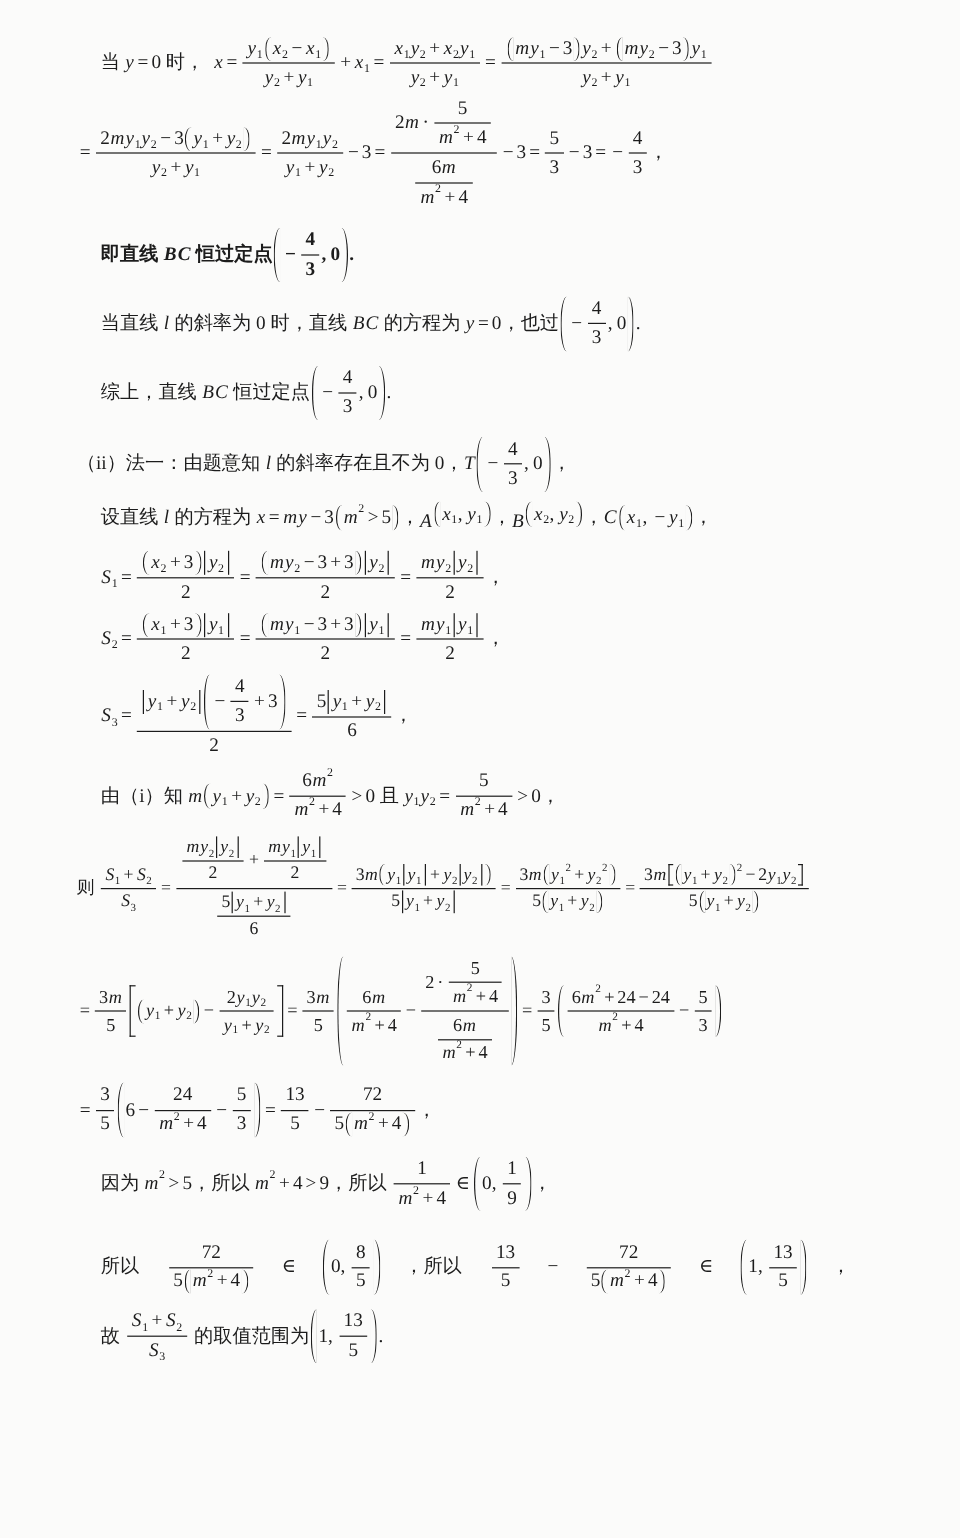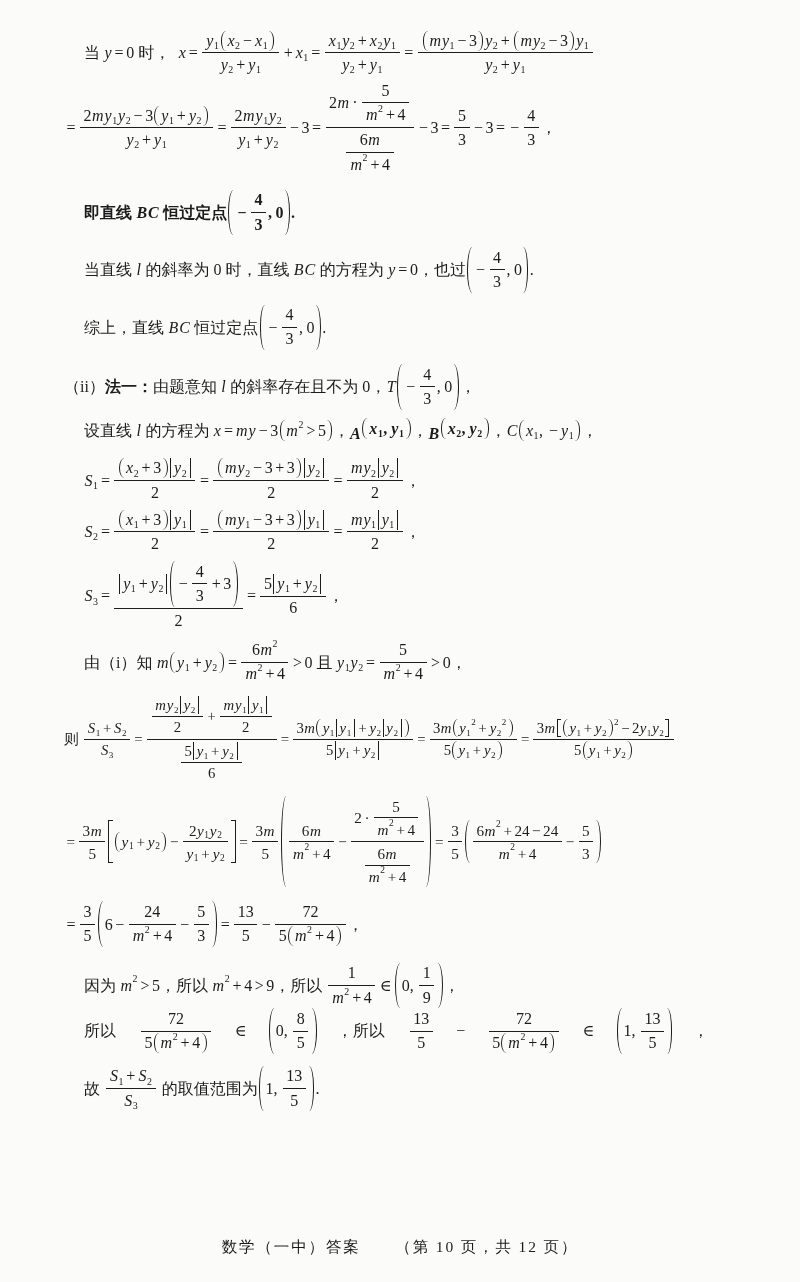--- a/index.html
+++ b/index.html
@@ -22,21 +22,21 @@
   .mline {
     display:flex; align-items:center; flex-wrap:nowrap;
     font-size:16px; line-height:1.32;
     margin-bottom:12px;
   }
   .mline.ind { margin-left:20px; }
   .mline span { flex-shrink:0; white-space:nowrap; }
   
   .mi { font-style:italic; padding:0 0.03em; }
   .mr { }
-  .mb { font-weight:700; }
+  .mb { font-weight:400; }
   .mo { padding:0 0.16em; }
   .mcm { margin-right:0.22em; }
   
   .msub,.msup { font-size:0.62em; line-height:1; position:relative; margin:0 0.04em 0 0.01em; }
   .msub { top:0.55em; }
   .msup { top:-0.62em; }
   
   .mfrac { display:inline-flex; flex-direction:column; margin:0 0.12em; }
   .mnum,.mden { display:flex; align-items:center; justify-content:center; line-height:1.25; }
   .mnum { border-bottom:1.4px solid currentColor; padding:0.04em 0.22em 0.1em; }
@@ -1121,21 +1121,21 @@
                 <span class="msup">2</span>
                 <span class="mo">+</span>
                 <span class="mr">4</span>
               </span>
               <span class="fr"></span>
             </span>
           </span>
         </span>
         <span class="mr">，</span>
       </div>
-      <div class="mline ind" style="margin-bottom: 0;">
+      <div class="mline ind" style="margin-bottom: 24px;">
         <span class="mr">因为&nbsp;</span>
         <span class="mi">m</span>
         <span class="msup">2</span>
         <span class="mo">&gt;</span>
         <span class="mr">5</span>
         <span class="mr">，所以&nbsp;</span>
         <span class="mi">m</span>
         <span class="msup">2</span>
         <span class="mo">+</span>
         <span class="mr">4</span>
@@ -1289,16 +1289,13 @@
               <span class="mden">
                 <span class="mr">5</span>
               </span>
             </span>
           </span>
           <span class="fr"></span>
         </span>
         <span class="mr">.</span>
       </div>
     </div>
-  <div class="footer">
-    <span>数学（一中）答案　　（第 10 页，共 12 页）</span>
-  </div>
 </div>
 
 </body></html>

